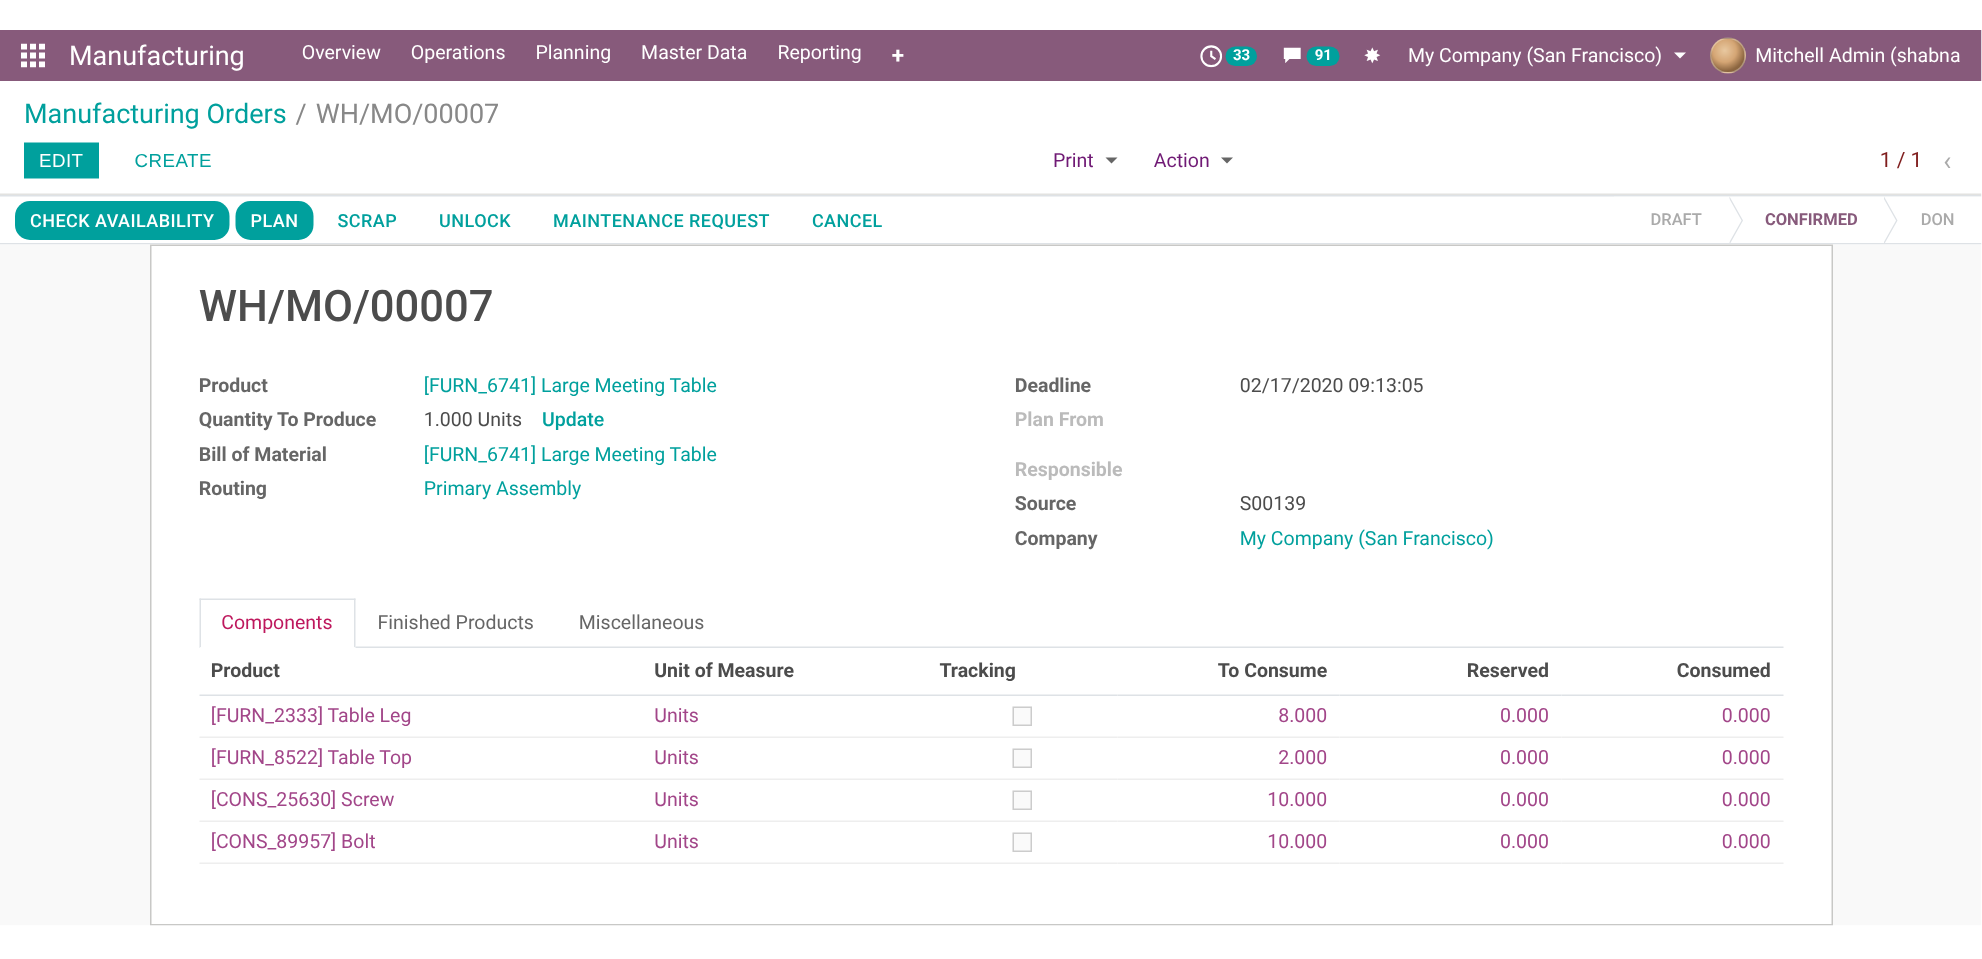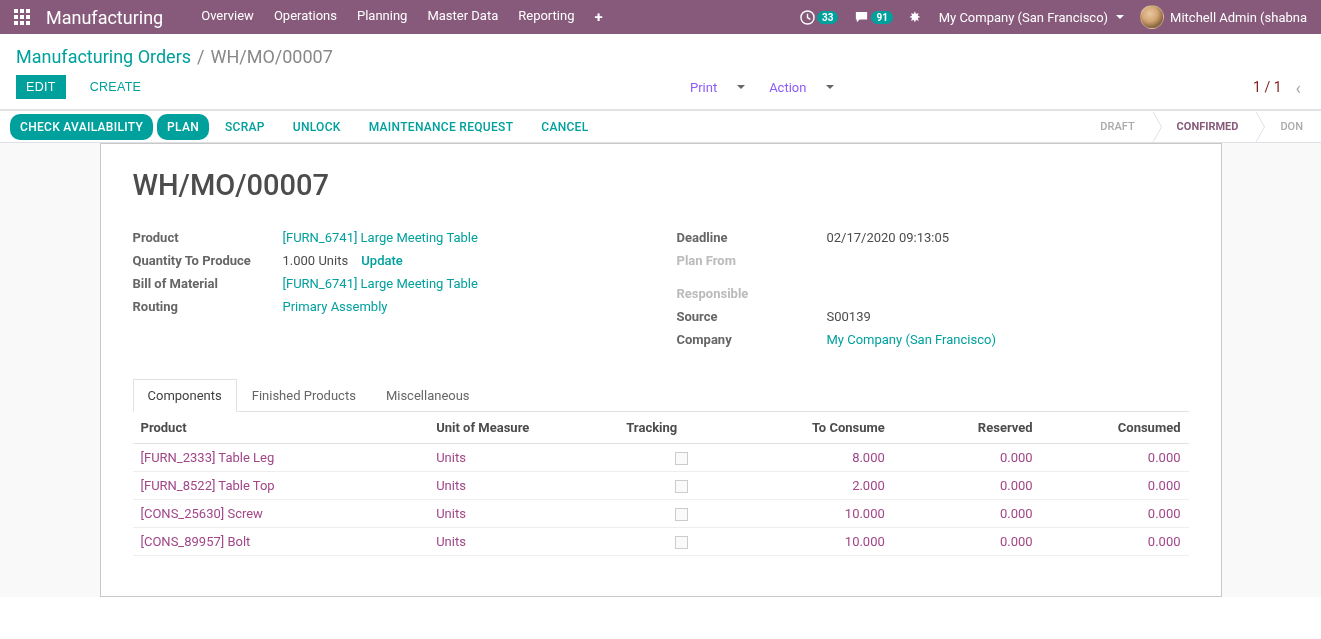--- a/index.html
+++ b/index.html
@@ -1,19 +1,19 @@
 <!DOCTYPE html>
 <html><head>
 <meta charset="utf-8">
 <style>
   * { box-sizing: border-box; margin: 0; padding: 0; }
   body { font-family: -apple-system, BlinkMacSystemFont, "Segoe UI", Roboto, "Helvetica Neue", sans-serif; font-size: 13px; color: #4c4c4c; background: #fff; }
   
   
-  .navbar { background: #875a7b; color: #fff; height: 34px; display: flex; align-items: center; padding: 0 8px; }
+  .navbar { background: #875a7b; color: #fff; height: 34px; display: flex; align-items: center; padding: 0 8px; margin-top: 20px; }
   .navbar .apps-icon { width: 28px; height: 28px; display: flex; align-items: center; justify-content: center; cursor: pointer; }
   .navbar .apps-icon svg { width: 16px; height: 16px; fill: #fff; }
   .navbar .brand { font-size: 18px; font-weight: 400; color: #fff; margin-left: 10px; margin-right: 28px; }
   .navbar .menu { display: flex; gap: 0; }
   .navbar .menu-item { color: #fff; padding: 8px 10px; font-size: 13px; cursor: pointer; }
   .navbar .plus { color: #fff; padding: 8px 10px; font-size: 15px; cursor: pointer; font-weight: bold;}
   .navbar-right { margin-left: auto; display: flex; align-items: center; gap: 0; }
   .nav-badge-item { display: flex; align-items: center; padding: 4px 8px; cursor: pointer; color:#fff;justify-content:center; }
   .nav-badge-item svg { width: 15px; height: 15px; fill: #fff; }
   .nav-badge { background: #00a09d; color: #fff; font-size: 10px; padding: 1px 5px; border-radius: 8px; margin-left: 2px; font-weight:bold;}
@@ -28,21 +28,21 @@
   .breadcrumb-row { padding: 12px 16px 8px; display:flex; align-items:center; }
   .breadcrumb-row .bc-link { color: #00a09d; font-size: 18px; cursor:pointer; }
   .breadcrumb-row .bc-sep { color: #888; font-size: 18px; margin: 0 6px; }
   .breadcrumb-row .bc-current { color: #888; font-size: 18px; }
   .btn-row { display: flex; align-items: center; padding: 0 16px 10px; justify-content: center; }
   .btn-row .left-btns { display: flex; align-items: center; gap: 14px; }
   .btn { padding: 4px 10px; font-size: 12.5px; cursor: pointer; border: none; background: none; }
   .btn-primary { background: #00a09d; color: #fff; text-transform: uppercase; font-weight: 500; letter-spacing: 0.3px; padding:5px 10px;}
   .btn-link { color: #00a09d; text-transform: uppercase; font-weight: 500; letter-spacing: 0.3px; }
   .btn-row .center-btns { margin: 0 auto; display: flex; gap: 8px; padding-left:120px;}
-  .dropdown-btn { color: #8b5cf6; font-size: 13px; cursor: pointer; padding: 4px 8px; display:flex; align-items:center; gap:16px;}
+  .dropdown-btn { color: #701a75; font-size: 13px; cursor: pointer; padding: 4px 8px; display:flex; align-items:center; gap:4px;}
   .dropdown-btn .caret-down { border-top-color: #666; }
   .btn-row .right-btns { display: flex; align-items: center; gap: 10px; color: #666; }
   .pager { font-size: 14px; color: #7f1d1d; }
   .pager-arrow { color: #aaa; font-size: 18px; padding: 0 4px; cursor: pointer; }
   
   
   .status-bar { display: flex; align-items: stretch; border-top: 1px solid #dee2e6; border-bottom: 1px solid #dee2e6; background:#fff; height:33px;}
   .status-actions { display: flex; align-items: center; padding-left: 8px; gap: 0; }
   .status-actions .action-btn { padding: 6px 10px; font-size: 12px; text-transform: uppercase; font-weight: 500; cursor: pointer; letter-spacing:0.3px; margin:3px 2px;border-radius:10px;}
   .status-actions .action-btn.highlight { background: #00a09d; color: #fff; }
@@ -63,21 +63,21 @@
   .form-row { display: flex; padding: 4px 0; font-size: 13px; align-items:baseline;}
   .form-row .lbl { width: 150px; color: #666; font-weight: 700; font-size:13px;}
   .form-row .lbl.muted { color: #bbb; }
   .form-row .val { flex: 1; color: #4c4c4c; }
   .form-row .val.link { color: #00a09d; cursor: pointer; }
   .update-link { color: #00a09d; cursor:pointer; margin-left:10px; font-weight:500;}
   
   
   .tabs { display: flex; border-bottom: 1px solid #dee2e6; margin-bottom: 0; }
   .tab { padding: 8px 14px; font-size: 13px; color: #666; cursor: pointer; border: 1px solid transparent; border-bottom: none; margin-bottom:-1px;}
-  .tab.active { border-color: #dee2e6; background: #fff; border-bottom: 1px solid #fff; color:#404040;}
+  .tab.active { border-color: #dee2e6; background: #fff; border-bottom: 1px solid #fff; color:#be185d;}
   
   
   table.components { width: 100%; border-collapse: collapse; font-size: 13px; }
   table.components th { text-align: left; padding: 8px 8px; color: #4c4c4c; font-weight: 700; border-bottom: 1px solid #dee2e6; font-size:13px;}
   table.components th.num { text-align: right; }
   table.components td { padding: 6px 8px; border-bottom: 1px solid #eee; }
   table.components td.link { color: #a24689; cursor: pointer; }
   table.components td.link.prod { color: #a24689; }
   table.components td.num { text-align: right; color: #a24689; }
   table.components .chk { display:inline-block; width:13px; height:13px; border:1px solid #ccc; background:#fafafa; vertical-align:middle;}

